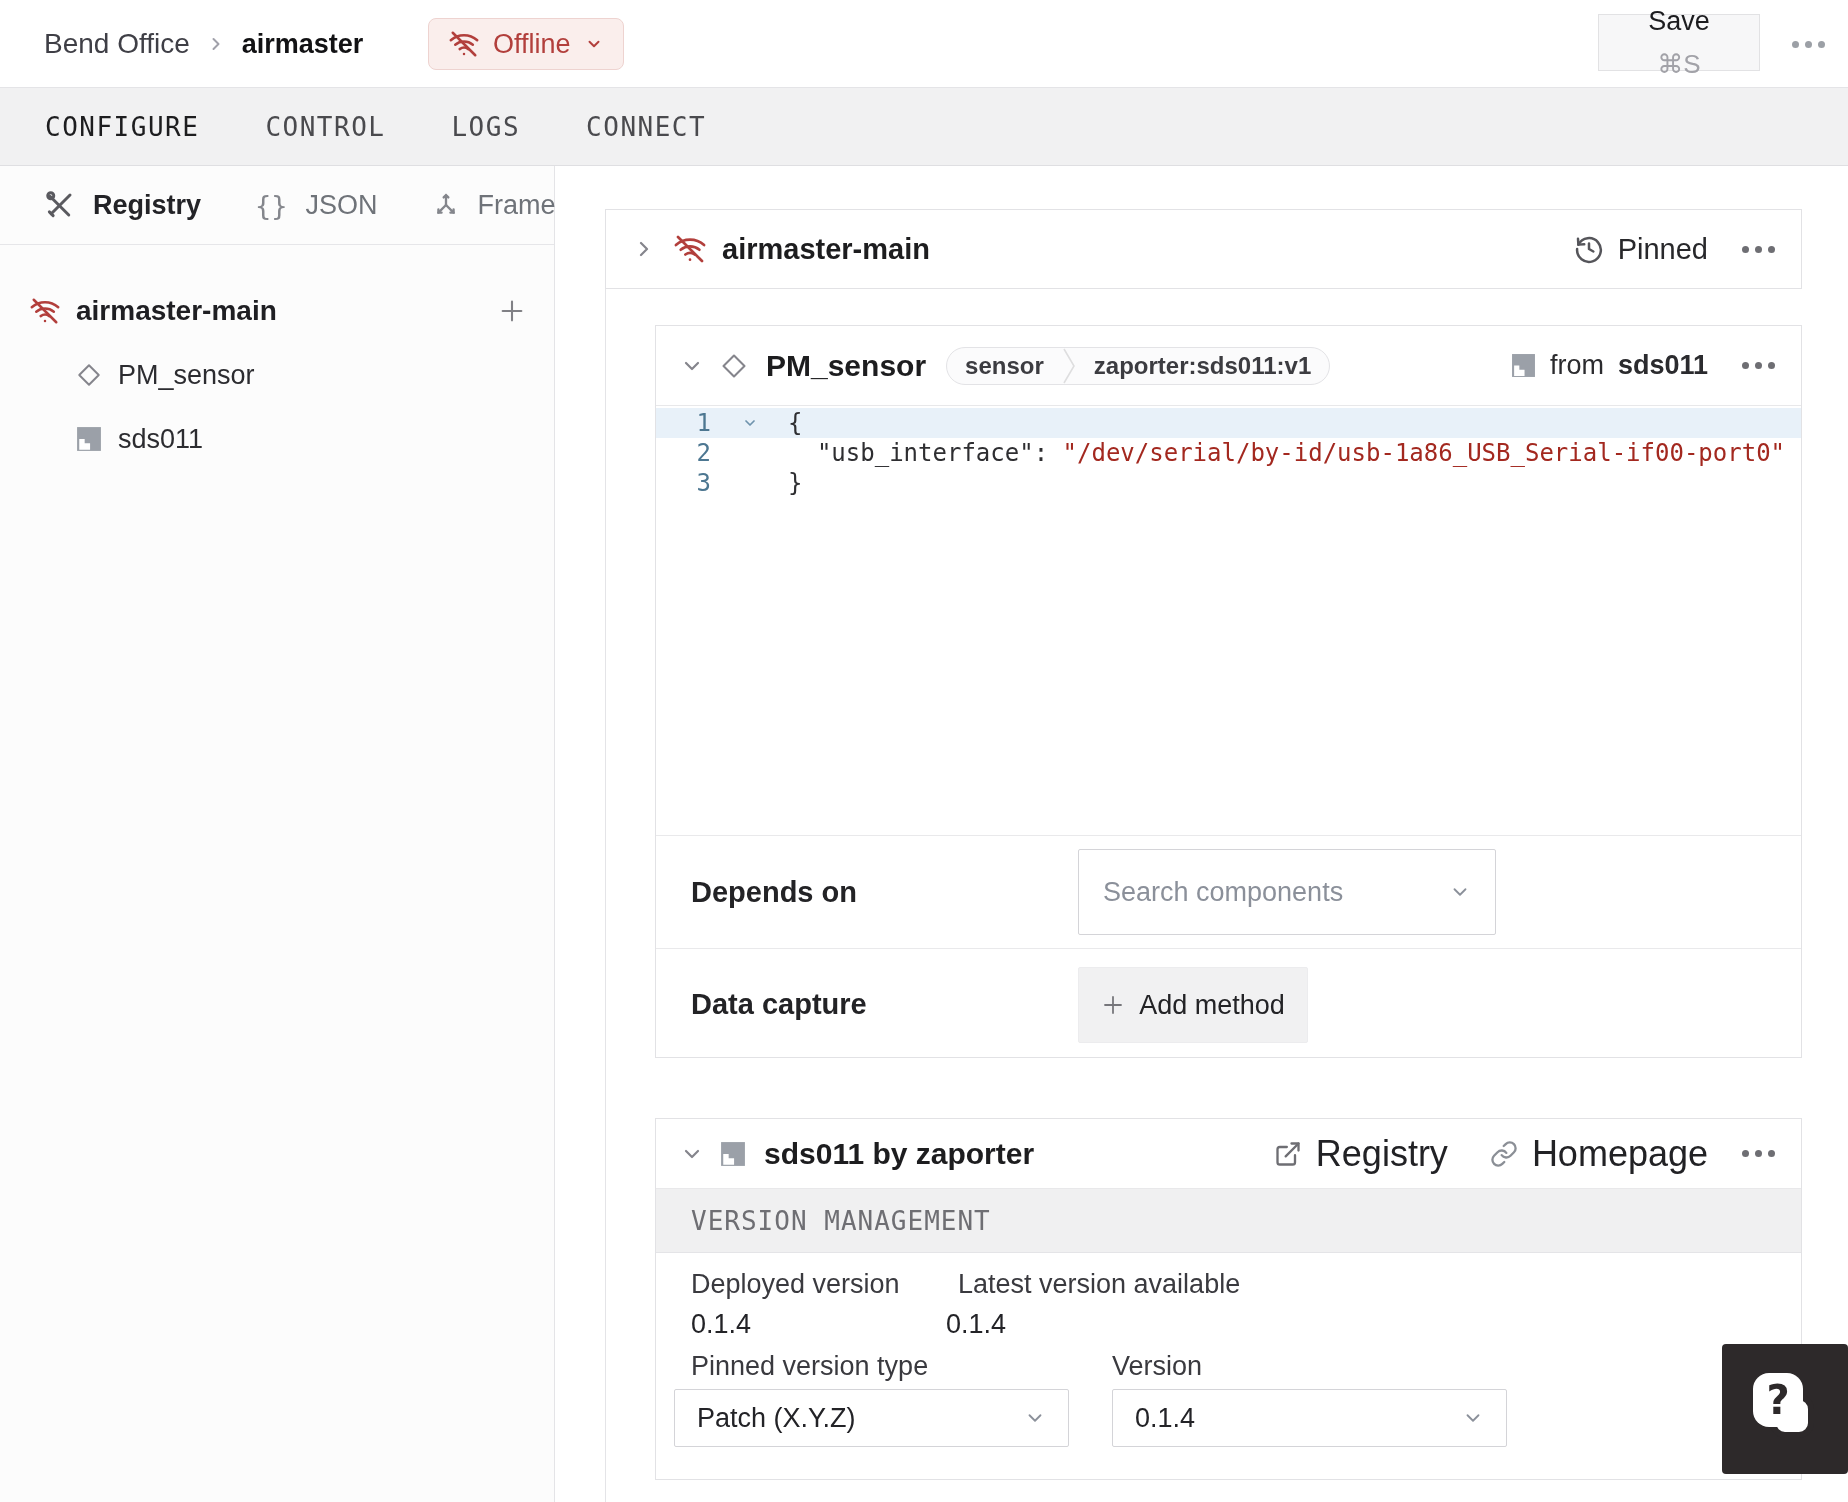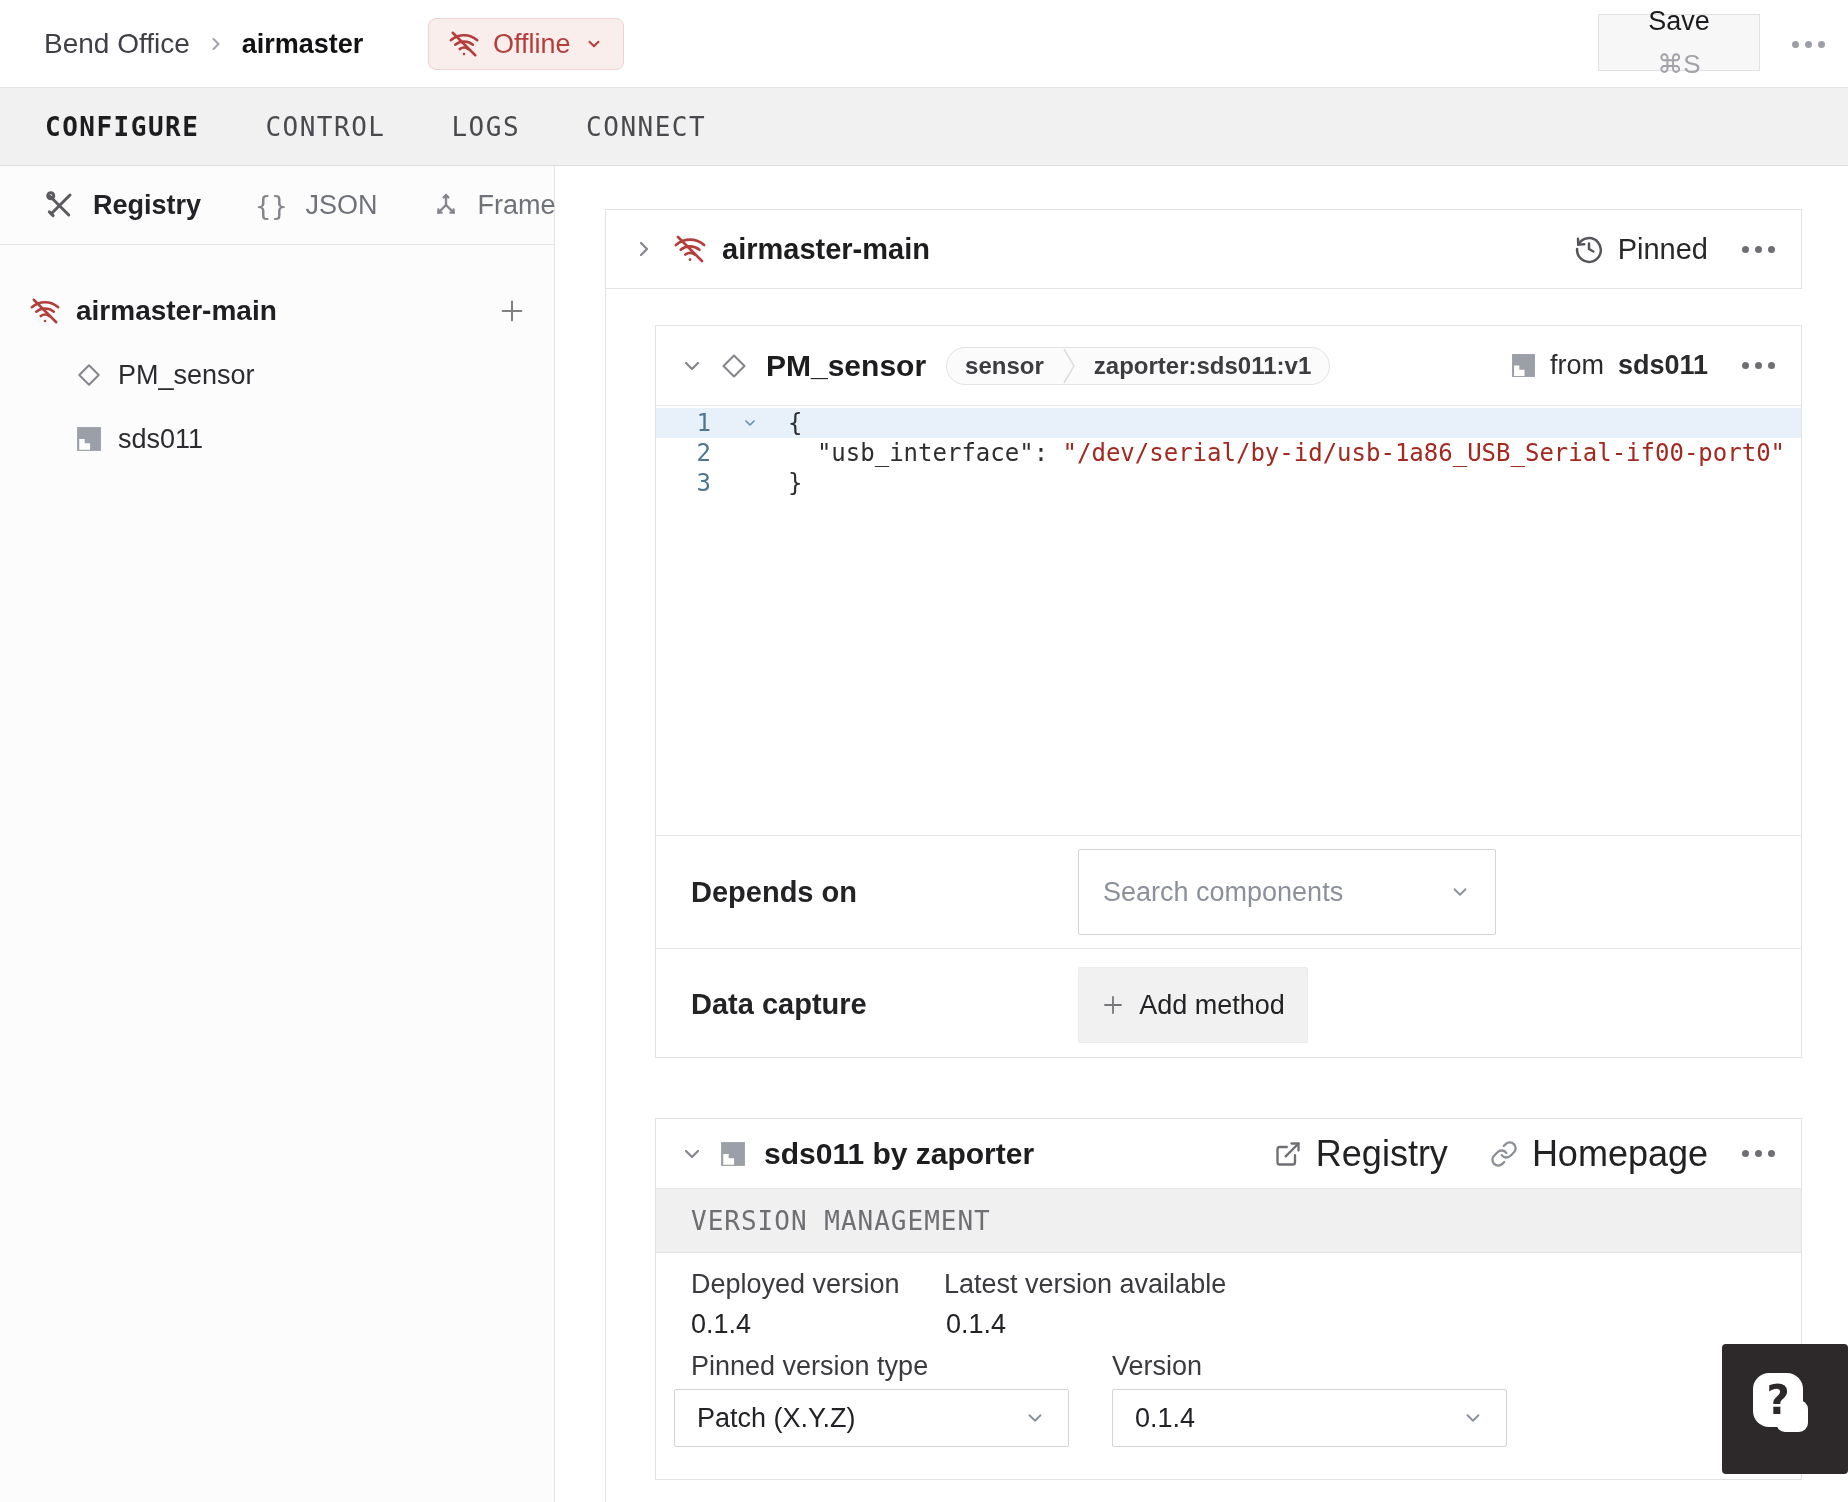--- a/index.html
+++ b/index.html
@@ -19,21 +19,21 @@
     background:#faeeec; border:1px solid #eed3d0; color:#b23f3c; display:flex; align-items:center; gap:14px; font-size:27px; }
   .save-btn { position:absolute; left:1598px; top:14px; width:162px; height:57px; background:#f7f7f8; border:1px solid #e2e2e4;
     display:flex; align-items:center; justify-content:center; gap:12px; font-size:27px; color:#1c1c1f; cursor:pointer;flex-direction:column; }
   .save-shortcut { color:#a2a2a8; font-size:26px; }
   .topbar-menu { position:absolute; left:1780px; top:22px; width:56px; height:44px; display:flex; align-items:center; justify-content:center; background:none; border:none; cursor:pointer; }
 
   
   .tabbar { position:absolute; left:0; top:88px; width:1848px; height:78px; background:#f1f1f2; border-bottom:1px solid #dfdfe2;
     display:flex; align-items:center; padding-left:45px; gap:66px; }
   .tab { font-family:"DejaVu Sans Mono", monospace; font-size:26px; letter-spacing:1.5px; color:#4a4a4e; text-decoration:none; cursor:pointer; }
-  .tab.active { font-weight:bold; color:#1d1d1f; }
+  .tab.active { font-weight:normal; color:#1d1d1f; }
 
   
   .sidebar { position:absolute; left:0; top:166px; width:555px; height:1336px; background:#fcfcfc; border-right:1px solid #e4e4e7; }
   .viewbar { height:79px; border-bottom:1px solid #e6e6e9; display:flex; align-items:center; padding-left:45px; }
   .viewbar .view { display:flex; align-items:center; gap:18px; cursor:pointer; }
   .view-label { font-size:27px; color:#6f7379; }
   .view.active .view-label { font-weight:bold; color:#232327; }
   .view + .view { margin-left:54px; }
   .tree { padding-top:34px; position:relative; }
   .tree-row { height:64px; display:flex; align-items:center; gap:16px; padding-left:30px; cursor:pointer; position:relative; }
@@ -393,21 +393,21 @@
         </span>
     </button>
   </div>
 
   <div class="vm-strip">
     <span>VERSION MANAGEMENT</span>
   </div>
 
   <div class="vm-body">
     <span class="vm-label" style="left:35px; top:16px;">Deployed version</span>
-    <span class="vm-label" style="left:288px; top:16px;">Latest version available</span>
+    <span class="vm-label" style="left:302px; top:16px;">Latest version available</span>
     <span class="vm-value" style="left:35px; top:56px;">0.1.4</span>
     <span class="vm-value" style="left:290px; top:56px;">0.1.4</span>
 
     <span class="vm-label" style="left:35px; top:98px;">Pinned version type</span>
     <span class="vm-label" style="left:456px; top:98px;">Version</span>
 
     <div class="dropdown" style="left:18px; top:136px;">
       <span>Patch (X.Y.Z)</span>
       <span class="chev">
         <svg width="22" height="22" viewBox="0 0 24 24" fill="none" stroke="#8b909a" stroke-width="2" stroke-linecap="round" stroke-linejoin="round">

